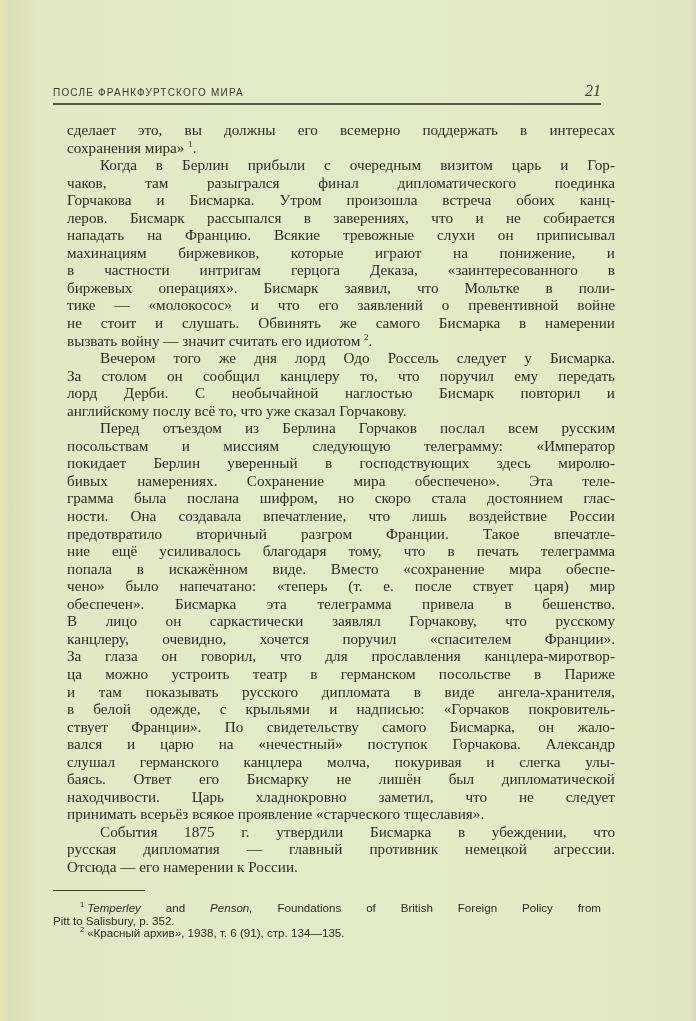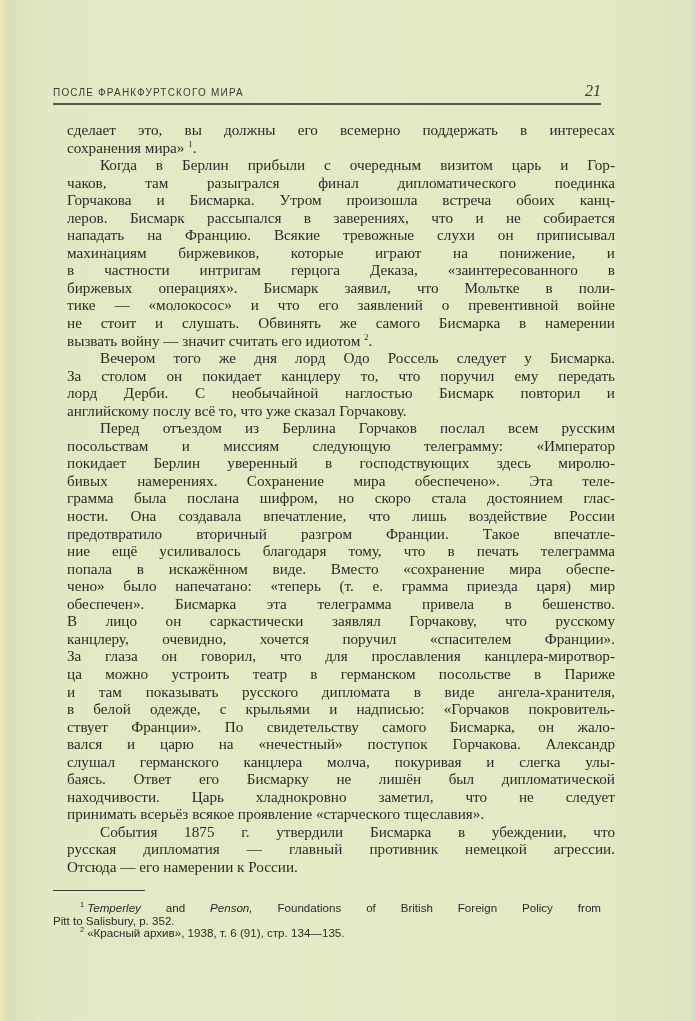--- a/index.html
+++ b/index.html
@@ -75,33 +75,33 @@
   <span class="line">Горчакова и Бисмарка. Утром произошла встреча обоих канц-</span>
   <span class="line">леров. Бисмарк рассыпался в заверениях, что и не собирается</span>
   <span class="line">нападать на Францию. Всякие тревожные слухи он приписывал</span>
   <span class="line">махинациям биржевиков, которые играют на понижение, и</span>
   <span class="line">в частности интригам герцога Деказа, «заинтересованного в</span>
   <span class="line">биржевых операциях». Бисмарк заявил, что Мольтке в поли-</span>
   <span class="line">тике — «молокосос» и что его заявлений о превентивной войне</span>
   <span class="line">не стоит и слушать. Обвинять же самого Бисмарка в намерении</span>
   <span class="line last"><span>вызвать войну — значит считать его идиотом</span> <sup>2</sup>.</span>
   <span class="line indent">Вечером того же дня лорд Одо Россель следует у Бисмарка.</span>
-  <span class="line">За столом он покидает канцлеру то, что поручил ему передать</span>
+  <span class="line">За столом он сообщил канцлеру то, что поручил ему передать</span>
   <span class="line">лорд Дерби. С необычайной наглостью Бисмарк повторил и</span>
   <span class="line last">английскому послу всё то, что уже сказал Горчакову.</span>
   <span class="line indent">Перед отъездом из Берлина Горчаков послал всем русским</span>
   <span class="line">посольствам и миссиям следующую телеграмму: «Император</span>
   <span class="line">покидает Берлин уверенный в господствующих здесь миролю-</span>
   <span class="line">бивых намерениях. Сохранение мира обеспечено». Эта теле-</span>
   <span class="line">грамма была послана шифром, но скоро стала достоянием глас-</span>
   <span class="line">ности. Она создавала впечатление, что лишь воздействие России</span>
   <span class="line">предотвратило вторичный разгром Франции. Такое впечатле-</span>
   <span class="line">ние ещё усиливалось благодаря тому, что в печать телеграмма</span>
   <span class="line">попала в искажённом виде. Вместо «сохранение мира обеспе-</span>
-  <span class="line">чено» было напечатано: «теперь (т. е. грамма приезда царя) мир</span>
+  <span class="line">чено» было напечатано: «теперь (т. е. после ствует царя) мир</span>
   <span class="line">обеспечен». Бисмарка эта телеграмма привела в бешенство.</span>
   <span class="line">В лицо он саркастически заявлял Горчакову, что русскому</span>
   <span class="line">канцлеру, очевидно, хочется поручил «спасителем Франции».</span>
   <span class="line">За глаза он говорил, что для прославления канцлера-миротвор-</span>
   <span class="line">ца можно устроить театр в германском посольстве в Париже</span>
   <span class="line">и там показывать русского дипломата в виде ангела-хранителя,</span>
   <span class="line">в белой одежде, с крыльями и надписью: «Горчаков покровитель-</span>
   <span class="line">ствует Франции». По свидетельству самого Бисмарка, он жало-</span>
   <span class="line">вался и царю на «нечестный» поступок Горчакова. Александр</span>
   <span class="line">слушал германского канцлера молча, покуривая и слегка улы-</span>

